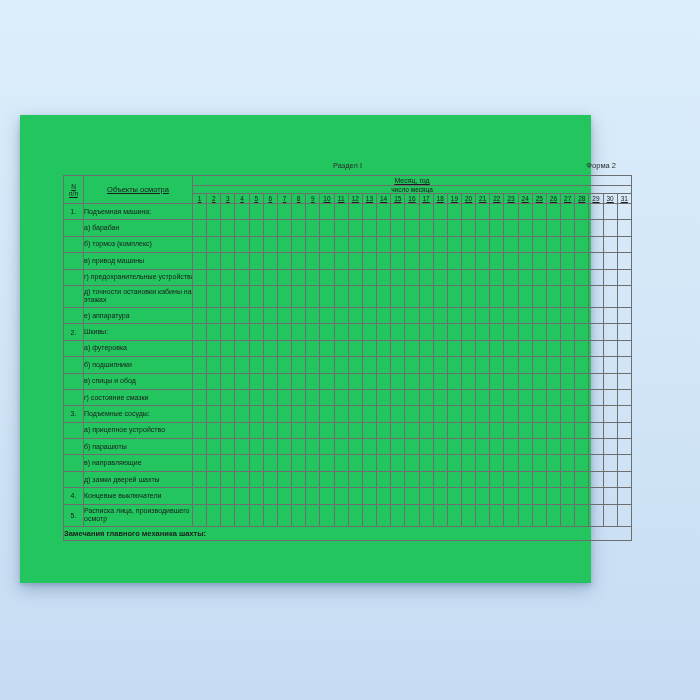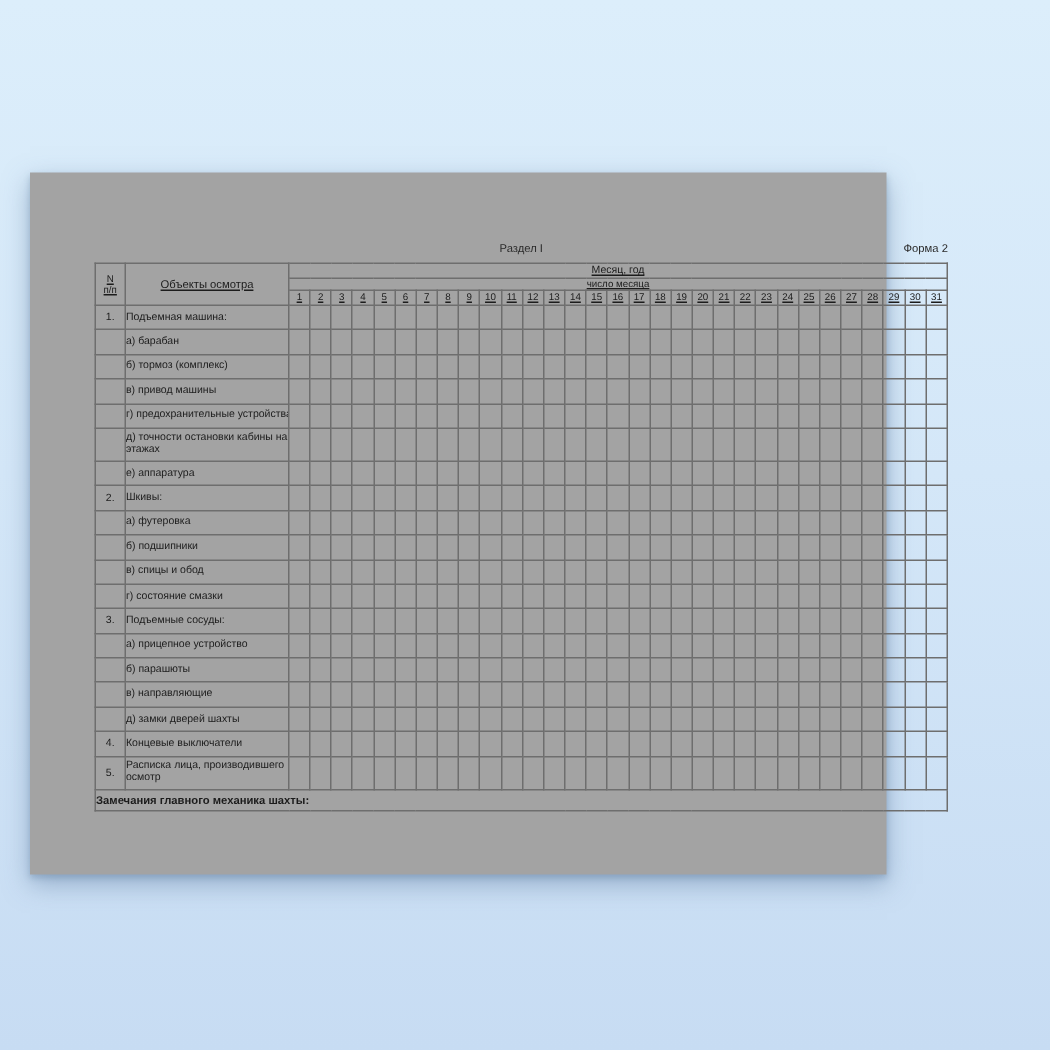--- a/index.html
+++ b/index.html
@@ -4,29 +4,29 @@
 <style>
   html,body{margin:0;padding:0;}
   body{
     width:700px;height:700px;overflow:hidden;position:relative;
     background:linear-gradient(180deg,#dceefb 0%,#d4e7f8 45%,#c7dcf3 100%);
     font-family:"Liberation Sans",sans-serif;
     -webkit-font-smoothing:antialiased;
   }
   .paper{
     position:absolute;left:20px;top:115px;width:571px;height:468px;
-    background:#a3a3a3;
+    background:#22c55e;
     box-shadow:0 6px 16px rgba(95,125,160,.5),0 2px 4px rgba(95,125,160,.35);
   }
   .doc-header{
     position:absolute;left:43px;top:46px;width:569px;height:12px;
     font-size:7.5px;color:#2b2b2b;
   }
   .doc-header .center{position:absolute;left:0;right:0;top:0;text-align:center;}
-  .doc-header .right{position:absolute;right:0;top:0;}
+  .doc-header .right{position:absolute;right:16px;top:0;}
   table.grid{
     position:absolute;left:43px;top:60px;width:569px;
     border-collapse:collapse;table-layout:fixed;
     border:1.4px solid #4f4f4f;
   }
   .grid th,.grid td{
     border:1px solid #6e6e6e;padding:0;color:#1c1c1c;
     overflow:hidden;vertical-align:middle;
   }
   col.col-num{width:20px;}

